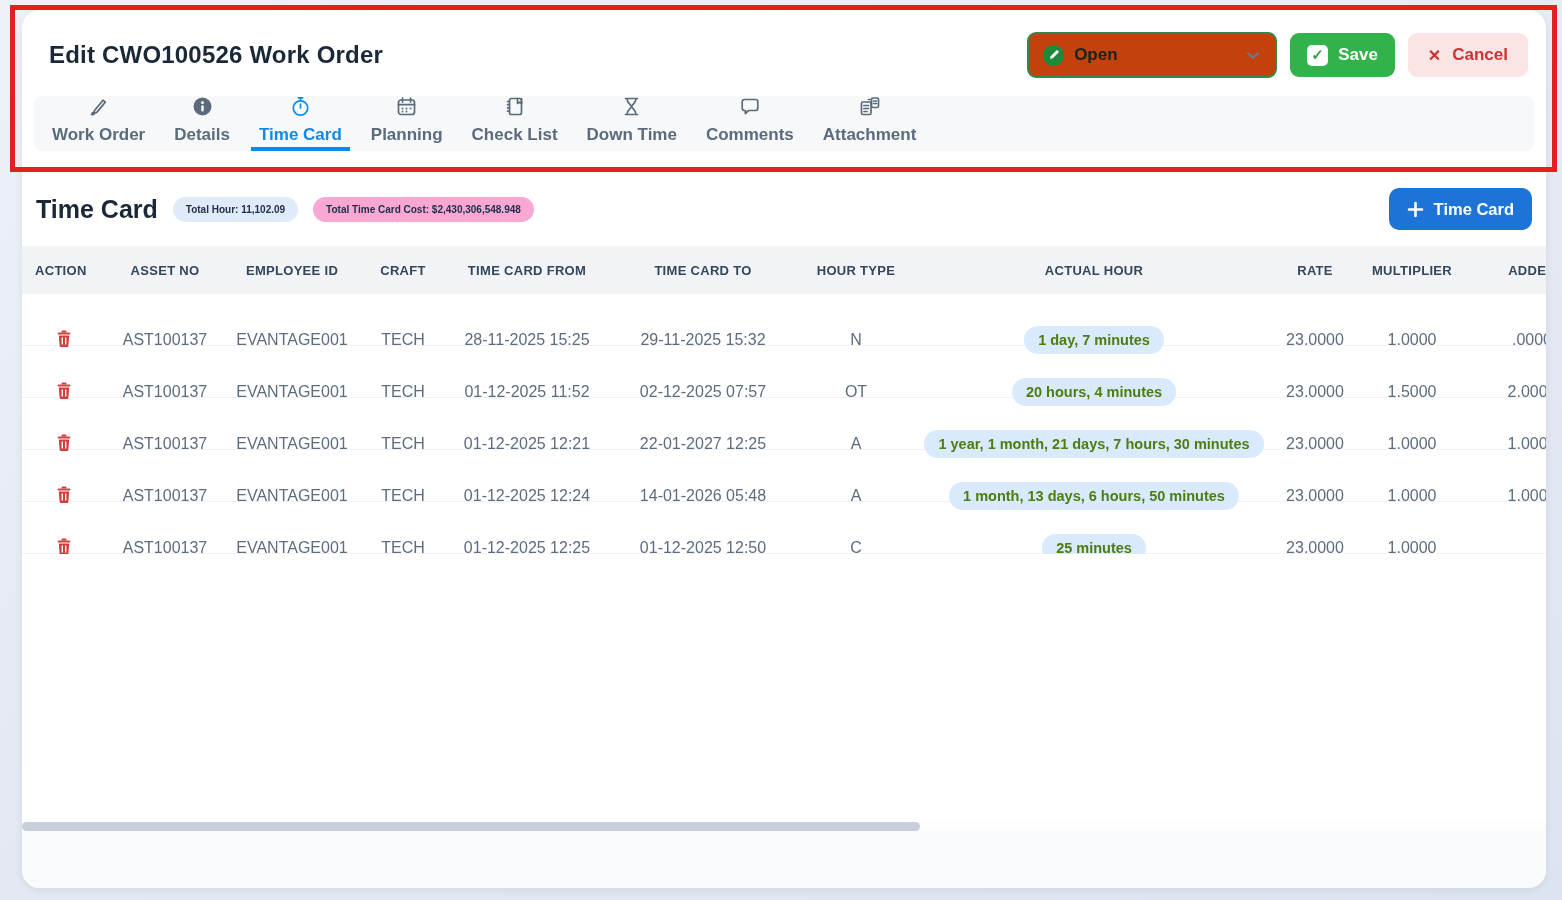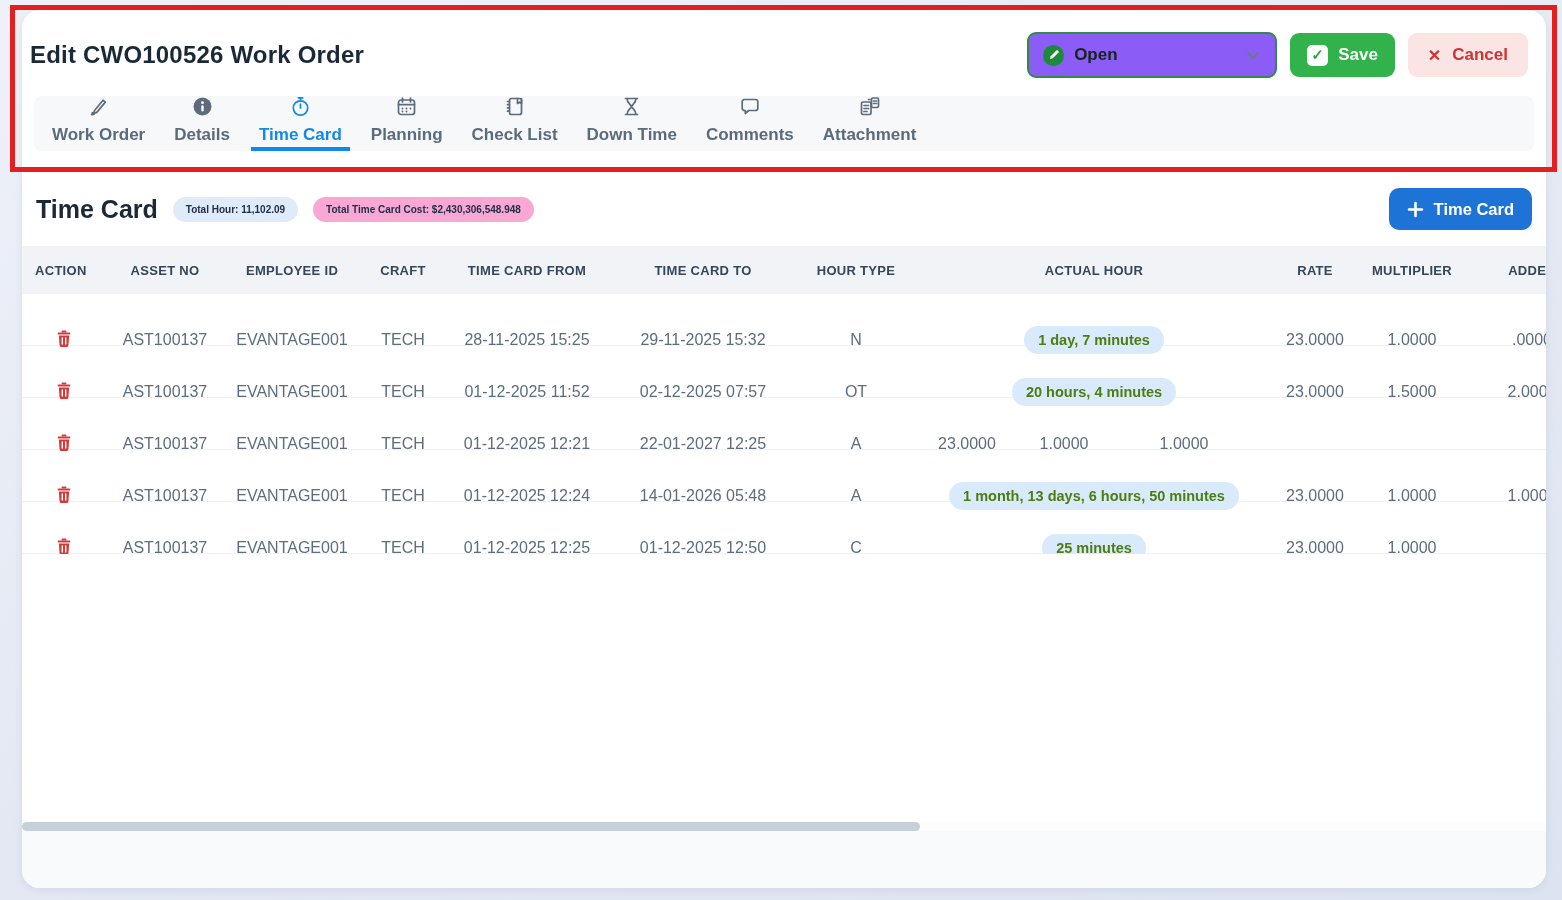--- a/index.html
+++ b/index.html
@@ -8,26 +8,26 @@
     font-family:"Liberation Sans","DejaVu Sans",sans-serif;
     background:linear-gradient(160deg,#eef1f8 0%,#e3e8f3 60%,#dde4f1 100%);
   }
   .card{
     position:absolute;left:22px;top:10px;width:1524px;height:878px;
     background:#ffffff;border-radius:18px;overflow:hidden;
     box-shadow:0 2px 8px rgba(30,40,70,.08);
   }
   
   .card-header{border-bottom:1px solid #e9ebf0;padding-bottom:16px;}
-  .header-top{display:flex;align-items:center;justify-content:space-between;padding:22px 18px 18px 8px;gap:28px;}
+  .header-top{display:flex;align-items:center;justify-content:space-between;padding:22px 18px 18px 27px;gap:28px;}
   .page-title{font-size:24px;font-weight:800;color:#1b2838;letter-spacing:.2px;}
   .header-controls{display:flex;align-items:center;gap:13px;}
   .status-select{
     display:flex;align-items:center;gap:10px;width:250px;height:46px;box-sizing:border-box;
-    background:#8b5cf6;border:2px solid #338a46;border-radius:9px;padding:0 14px;cursor:pointer;
+    background:#c2410c;border:2px solid #338a46;border-radius:9px;padding:0 14px;cursor:pointer;
   }
   .status-icon{width:21px;height:21px;border-radius:50%;background:#1d8a3a;display:flex;align-items:center;justify-content:center;flex:none;}
   .status-label{font-size:17px;font-weight:700;color:#15251a;}
   .status-chevron{margin-left:auto;color:#6b7a8a;display:flex;}
   .save-btn{
     display:flex;align-items:center;gap:10px;height:44px;padding:0 17px;border-radius:9px;
     background:#31b24b;border:none;cursor:pointer;
   }
   .save-icon{width:21px;height:21px;background:#ffffff;border-radius:5px;display:flex;align-items:center;justify-content:center;color:#2aa344;font-size:15px;font-weight:800;}
   .save-label{color:#ffffff;font-size:17px;font-weight:700;}
@@ -268,20 +268,21 @@
                   <path d="M3.8 6.6h10.4l-.8 10a1.6 1.6 0 0 1-1.6 1.5H6.2a1.6 1.6 0 0 1-1.6-1.5z" fill="#d33c3c"></path>
                   <path d="M7.3 9v6M10.7 9v6" stroke="#ffffff" stroke-width="1.4" stroke-linecap="round"></path>
                 </svg></span>
             </button></div>
           <div class="td c1">AST100137</div>
           <div class="td c2">EVANTAGE001</div>
           <div class="td c3">TECH</div>
           <div class="td c4">01-12-2025 12:21</div>
           <div class="td c5">22-01-2027 12:25</div>
           <div class="td c6">A</div>
+          <div class="td c7"><span class="hour-pill">1 year, 1 month, 21 days, 7 hours, 30 minutes</span></div>
           <div class="td c8">23.0000</div>
           <div class="td c9">1.0000</div>
           <div class="td c10">1.0000</div>
         </div>
         <div class="trow">
           <div class="td c0"><button class="trash-btn">
               <span><svg width="18" height="19" viewBox="0 0 18 19">
                   <rect x="2.6" y="3.4" width="12.8" height="2.2" rx="1" fill="#d33c3c"></rect>
                   <rect x="6.5" y="1.6" width="5" height="1.8" rx="0.9" fill="#d33c3c"></rect>
                   <path d="M3.8 6.6h10.4l-.8 10a1.6 1.6 0 0 1-1.6 1.5H6.2a1.6 1.6 0 0 1-1.6-1.5z" fill="#d33c3c"></path>

